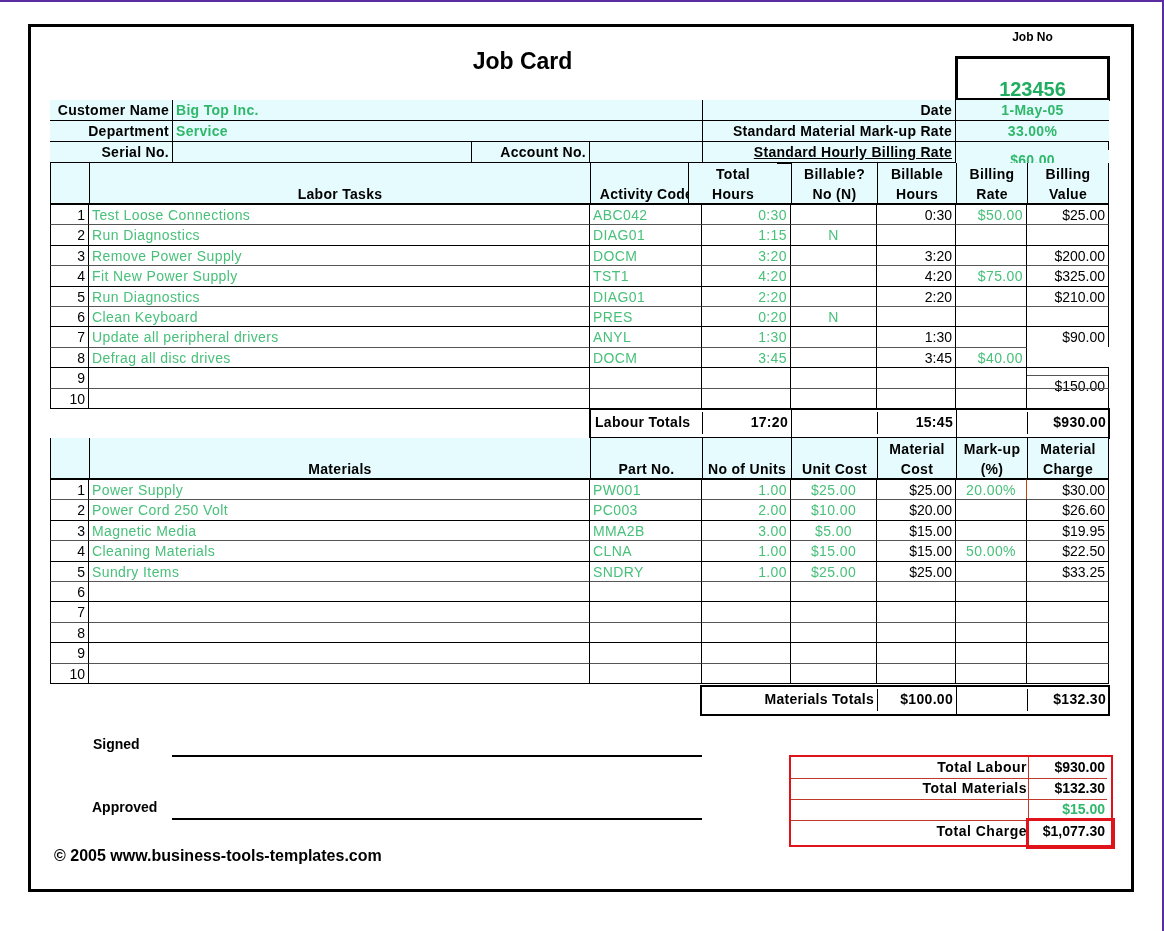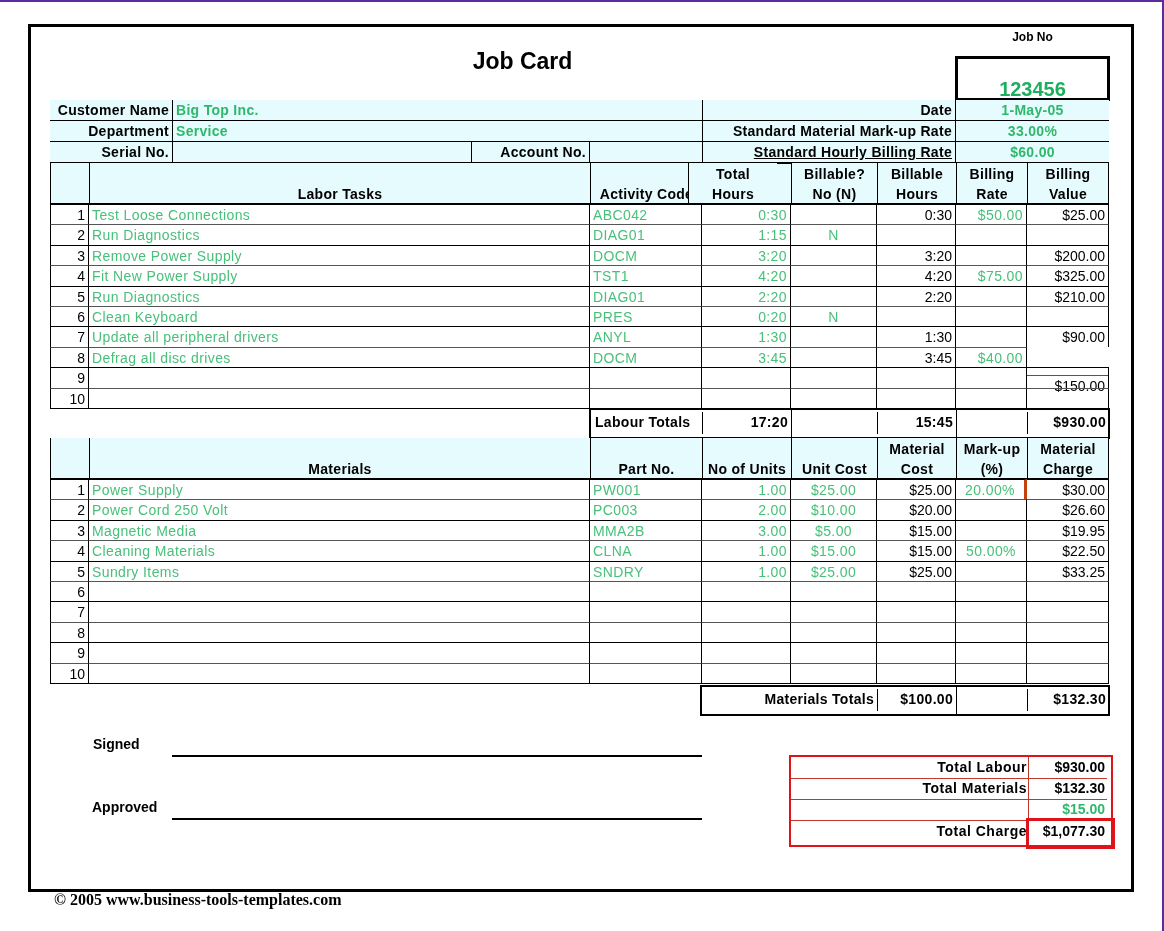--- a/index.html
+++ b/index.html
@@ -14,21 +14,21 @@
   .hdr{background:#e6fbfd;}
   .b{font-weight:bold;letter-spacing:0.3px;}
   .g{color:#2fb86b;}
   .gl{color:#48c07a;letter-spacing:0.4px;}
   .r{text-align:right;padding-right:3px;}
   .c{text-align:center;}
   .l{text-align:left;padding-left:3px;}
   .tbl-line{position:absolute;background:#000;}
   .sig-label{font-size:14px;font-weight:bold;}
   .sig-line{position:absolute;height:2px;background:#000;}
-  .copy{left:54px;top:845px;font-family:Liberation Serif, serif;font-weight:bold;font-size:16px;margin-top:44px;}
+  .copy{left:54px;top:845px;font-family:Liberation Sans, sans-serif;font-weight:bold;font-size:16px;}
   .sum{position:absolute;left:789px;top:753px;width:320px;height:88px;border:2px solid #e0121a;}
   .sum-row{position:absolute;left:0;width:316px;height:21px;border-bottom:1px solid #c0392b;font-size:14px;font-weight:bold;}
   .sum-row .lbl{position:absolute;left:0;width:236px;text-align:right;padding-right:0;box-sizing:border-box;line-height:21px;letter-spacing:0.5px;}
   .sum-row .val{position:absolute;left:237px;width:79px;text-align:right;padding-right:2px;box-sizing:border-box;line-height:21px;border-left:1px solid #c0392b;}
   .total-charge-box{position:absolute;left:235px;top:63px;width:83px;height:25px;border:3px solid #e0121a;}
 </style>
 </head>
 <body>
 
 <div class="frame"></div>
@@ -43,21 +43,21 @@
     <div class="cell hdr b g l" style="left:173px;top:98px;width:529px;height:21px;border-bottom:1px solid #000;">Big Top Inc.</div>
     <div class="cell hdr b r" style="left:702px;top:98px;width:254px;height:21px;border-left:1px solid #000;border-bottom:1px solid #000;border-right:1px solid #000;">Date</div>
     <div class="cell hdr b g c" style="left:956px;top:98px;width:153px;height:21px;border-bottom:1px solid #000;">1-May-05</div>
     <div class="cell hdr b r" style="left:50px;top:119px;width:123px;height:21px;border-bottom:1px solid #000;border-right:1px solid #000;">Department</div>
     <div class="cell hdr b g l" style="left:173px;top:119px;width:529px;height:21px;border-bottom:1px solid #000;">Service</div>
     <div class="cell hdr b r" style="left:702px;top:119px;width:254px;height:21px;border-left:1px solid #000;border-bottom:1px solid #000;border-right:1px solid #000;">Standard Material Mark-up Rate</div>
     <div class="cell hdr b g c" style="left:956px;top:119px;width:153px;height:21px;border-bottom:1px solid #000;">33.00%</div>
     <div class="cell hdr b r" style="left:50px;top:140px;width:123px;height:21px;border-bottom:1px solid #000;border-right:1px solid #000;">Serial No.</div>
     <div class="cell hdr b g l" style="left:173px;top:140px;width:298px;height:21px;border-bottom:1px solid #000;"></div>
     <div class="cell hdr b r" style="left:702px;top:140px;width:254px;height:21px;border-left:1px solid #000;border-bottom:1px solid #000;border-right:1px solid #000;text-decoration:underline;">Standard Hourly Billing Rate</div>
-    <div class="cell hdr b g c" style="left:956px;top:140px;width:153px;height:21px;border-bottom:1px solid #000;">$60.00</div>
+    <div class="cell hdr b g c" style="left:956px;top:148px;width:153px;height:21px;border-bottom:1px solid #000;">$60.00</div>
     <div class="cell hdr b r" style="left:471px;top:140px;width:119px;height:21px;border-left:1px solid #000;border-bottom:1px solid #000;border-right:1px solid #000;">Account No.</div>
     <div class="cell hdr l" style="left:590px;top:140px;width:112px;height:21px;border-bottom:1px solid #000;"></div>
   </div>
 
 <div id="labor-block">
     <div class="cell hdr" style="left:50px;top:161px;width:1059px;height:41px;border:1px solid #000;"></div>
     <div class="cell hdr b c" style="left:50px;top:161px;width:39px;height:41px;border-left:1px solid #000;border-bottom:1px solid #000;line-height:20px;padding-top:1px;">
       <div style="height: 20px;"></div>
       <div></div>
     </div>
@@ -212,21 +212,21 @@
     <div class="cell hdr b c" style="left:1027px;top:436px;width:82px;height:41px;border-left:1px solid #000;border-bottom:1px solid #000;border-right:1px solid #000;line-height:20px;padding-top:1px;">
       <div style="height: 20px;">Material</div>
       <div>Charge</div>
     </div>
     <div class="cell r " style="left:50px;top:477px;width:39px;height:20.4px;border-left:1px solid #000;border-right:1px solid #000;border-top:1.5px solid #000;line-height:20.4px;">1</div>
     <div class="cell l gl" style="left:89px;top:477px;width:501px;height:20.4px;border-right:1px solid #000;border-top:1.5px solid #000;line-height:20.4px;">Power Supply</div>
     <div class="cell l gl" style="left:590px;top:477px;width:112px;height:20.4px;border-right:1px solid #000;border-top:1.5px solid #000;line-height:20.4px;">PW001</div>
     <div class="cell r gl" style="left:702px;top:477px;width:89px;height:20.4px;border-right:1px solid #000;border-top:1.5px solid #000;line-height:20.4px;">1.00</div>
     <div class="cell c gl" style="left:791px;top:477px;width:86px;height:20.4px;border-right:1px solid #000;border-top:1.5px solid #000;line-height:20.4px;">$25.00</div>
     <div class="cell r " style="left:877px;top:477px;width:79px;height:20.4px;border-right:1px solid #000;border-top:1.5px solid #000;line-height:20.4px;">$25.00</div>
-    <div class="cell c gl" style="left:956px;top:477px;width:71px;height:20.4px;border-right:3px solid #c2410c;border-top:1.5px solid #000;line-height:20.4px;">20.00%</div>
+    <div class="cell c gl" style="left:956px;top:477px;width:71px;height:20.4px;border-right:1px solid #c2410c;border-top:1.5px solid #000;line-height:20.4px;">20.00%</div>
     <div class="cell r " style="left:1027px;top:477px;width:82px;height:20.4px;border-right:1px solid #000;border-top:1.5px solid #000;line-height:20.4px;">$30.00</div>
     <div class="cell r " style="left:50px;top:497.4px;width:39px;height:20.4px;border-left:1px solid #000;border-right:1px solid #000;border-top:1px solid #555;line-height:20.4px;">2</div>
     <div class="cell l gl" style="left:89px;top:497.4px;width:501px;height:20.4px;border-right:1px solid #000;border-top:1px solid #555;line-height:20.4px;">Power Cord 250 Volt</div>
     <div class="cell l gl" style="left:590px;top:497.4px;width:112px;height:20.4px;border-right:1px solid #000;border-top:1px solid #555;line-height:20.4px;">PC003</div>
     <div class="cell r gl" style="left:702px;top:497.4px;width:89px;height:20.4px;border-right:1px solid #000;border-top:1px solid #555;line-height:20.4px;">2.00</div>
     <div class="cell c gl" style="left:791px;top:497.4px;width:86px;height:20.4px;border-right:1px solid #000;border-top:1px solid #555;line-height:20.4px;">$10.00</div>
     <div class="cell r " style="left:877px;top:497.4px;width:79px;height:20.4px;border-right:1px solid #000;border-top:1px solid #555;line-height:20.4px;">$20.00</div>
     <div class="cell c gl" style="left:956px;top:497.4px;width:71px;height:20.4px;border-right:1px solid #000;border-top:1px solid #555;line-height:20.4px;"></div>
     <div class="cell r " style="left:1027px;top:497.4px;width:82px;height:20.4px;border-right:1px solid #000;border-top:1px solid #555;line-height:20.4px;">$26.60</div>
     <div class="cell r " style="left:50px;top:517.8px;width:39px;height:20.4px;border-left:1px solid #000;border-right:1px solid #000;border-top:1.5px solid #000;line-height:20.4px;">3</div>

